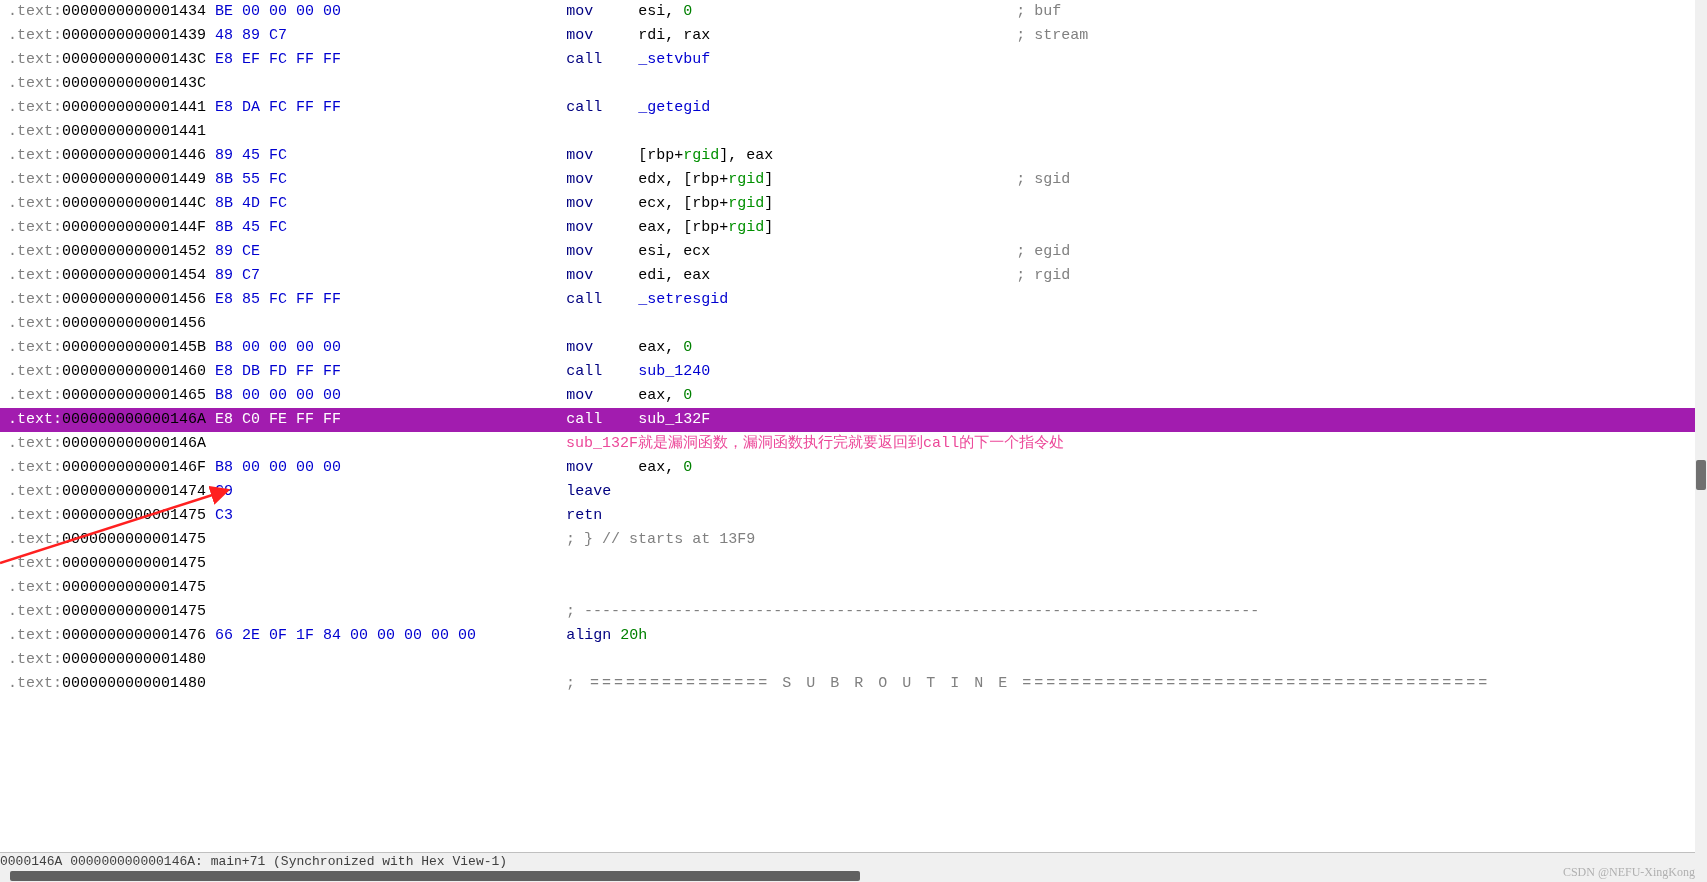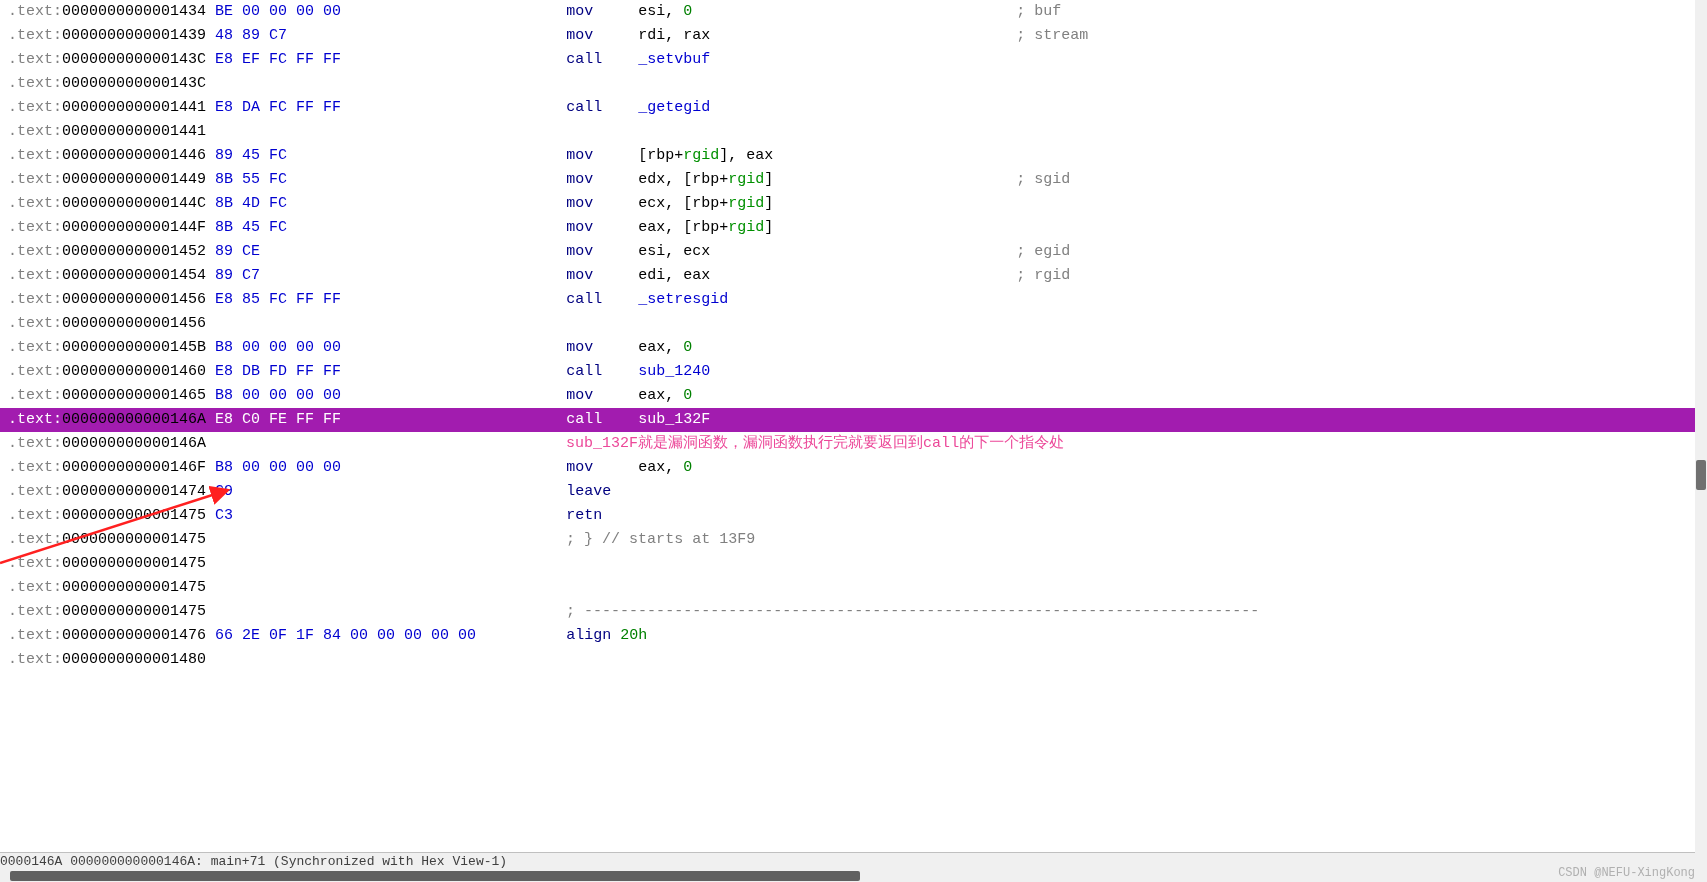--- a/index.html
+++ b/index.html
@@ -114,21 +114,21 @@
     background: #707070;
     border-radius: 2px;
   }
 
   .watermark {
     position: absolute;
     bottom: 2px;
     right: 12px;
     font-size: 12px;
     color: #b0b0b0;
-    font-family: Liberation Mono, monospace;
+    font-family: Liberation Serif, serif;
   }
 </style>
 </head>
 <body>
 
 <div class="disassembly-view" id="disasm">
     <div class="line"><span class="seg">.text:</span><span class="addr">0000000000001434</span> <span class="bytes">BE 00 00 00 00</span>                         <span class="mnemonic">mov     </span><span class="reg">esi</span><span class="opd">, </span><span class="num">0</span>                                    <span class="comment">; buf</span></div>
     <div class="line"><span class="seg">.text:</span><span class="addr">0000000000001439</span> <span class="bytes">48 89 C7</span>                               <span class="mnemonic">mov     </span><span class="reg">rdi</span><span class="opd">, </span><span class="reg">rax</span>                                  <span class="comment">; stream</span></div>
     <div class="line"><span class="seg">.text:</span><span class="addr">000000000000143C</span> <span class="bytes">E8 EF FC FF FF</span>                         <span class="mnemonic">call    </span><span class="func">_setvbuf</span></div>
     <div class="line"><span class="seg">.text:</span><span class="addr">000000000000143C</span> </div>
@@ -149,20 +149,21 @@
     <div class="line"><span class="seg">.text:</span><span class="addr">000000000000146A</span>                                        <span class="annotation">sub_132F就是漏洞函数，漏洞函数执行完就要返回到call的下一个指令处</span></div>
     <div class="line"><span class="seg">.text:</span><span class="addr">000000000000146F</span> <span class="bytes">B8 00 00 00 00</span>                         <span class="mnemonic">mov     </span><span class="reg">eax</span><span class="opd">, </span><span class="num">0</span></div>
     <div class="line"><span class="seg">.text:</span><span class="addr">0000000000001474</span> <span class="bytes">C9</span>                                     <span class="mnemonic">leave</span></div>
     <div class="line"><span class="seg">.text:</span><span class="addr">0000000000001475</span> <span class="bytes">C3</span>                                     <span class="mnemonic">retn</span></div>
     <div class="line"><span class="seg">.text:</span><span class="addr">0000000000001475</span>                                        <span class="comment-text">; } // starts at 13F9</span></div>
     <div class="line"><span class="seg">.text:</span><span class="addr">0000000000001475</span> </div>
     <div class="line"><span class="seg">.text:</span><span class="addr">0000000000001475</span> </div>
     <div class="line"><span class="seg">.text:</span><span class="addr">0000000000001475</span>                                        <span class="dashline">; ---------------------------------------------------------------------------</span></div>
     <div class="line"><span class="seg">.text:</span><span class="addr">0000000000001476</span> <span class="bytes">66 2E 0F 1F 84 00 00 00 00 00</span>          <span class="mnemonic">align </span><span class="num">20h</span></div>
     <div class="line"><span class="seg">.text:</span><span class="addr">0000000000001480</span> </div>
+    <div class="line"><span class="seg">.text:</span><span class="addr">0000000000001480</span>                                        <span class="subroutine">; =============== S U B R O U T I N E =======================================</span></div>
   </div>
 
 <svg class="red-arrow" viewBox="0 0 240 90">
   <defs>
     <marker id="arrowhead" markerWidth="8" markerHeight="8" refX="7" refY="4" orient="auto">
       <polygon points="0 0, 8 4, 0 8" fill="#ff2020"></polygon>
     </marker>
   </defs>
   <line x1="0" y1="88" x2="228" y2="15" stroke="#ff2020" stroke-width="2.5" marker-end="url(#arrowhead)"></line>
 </svg>

